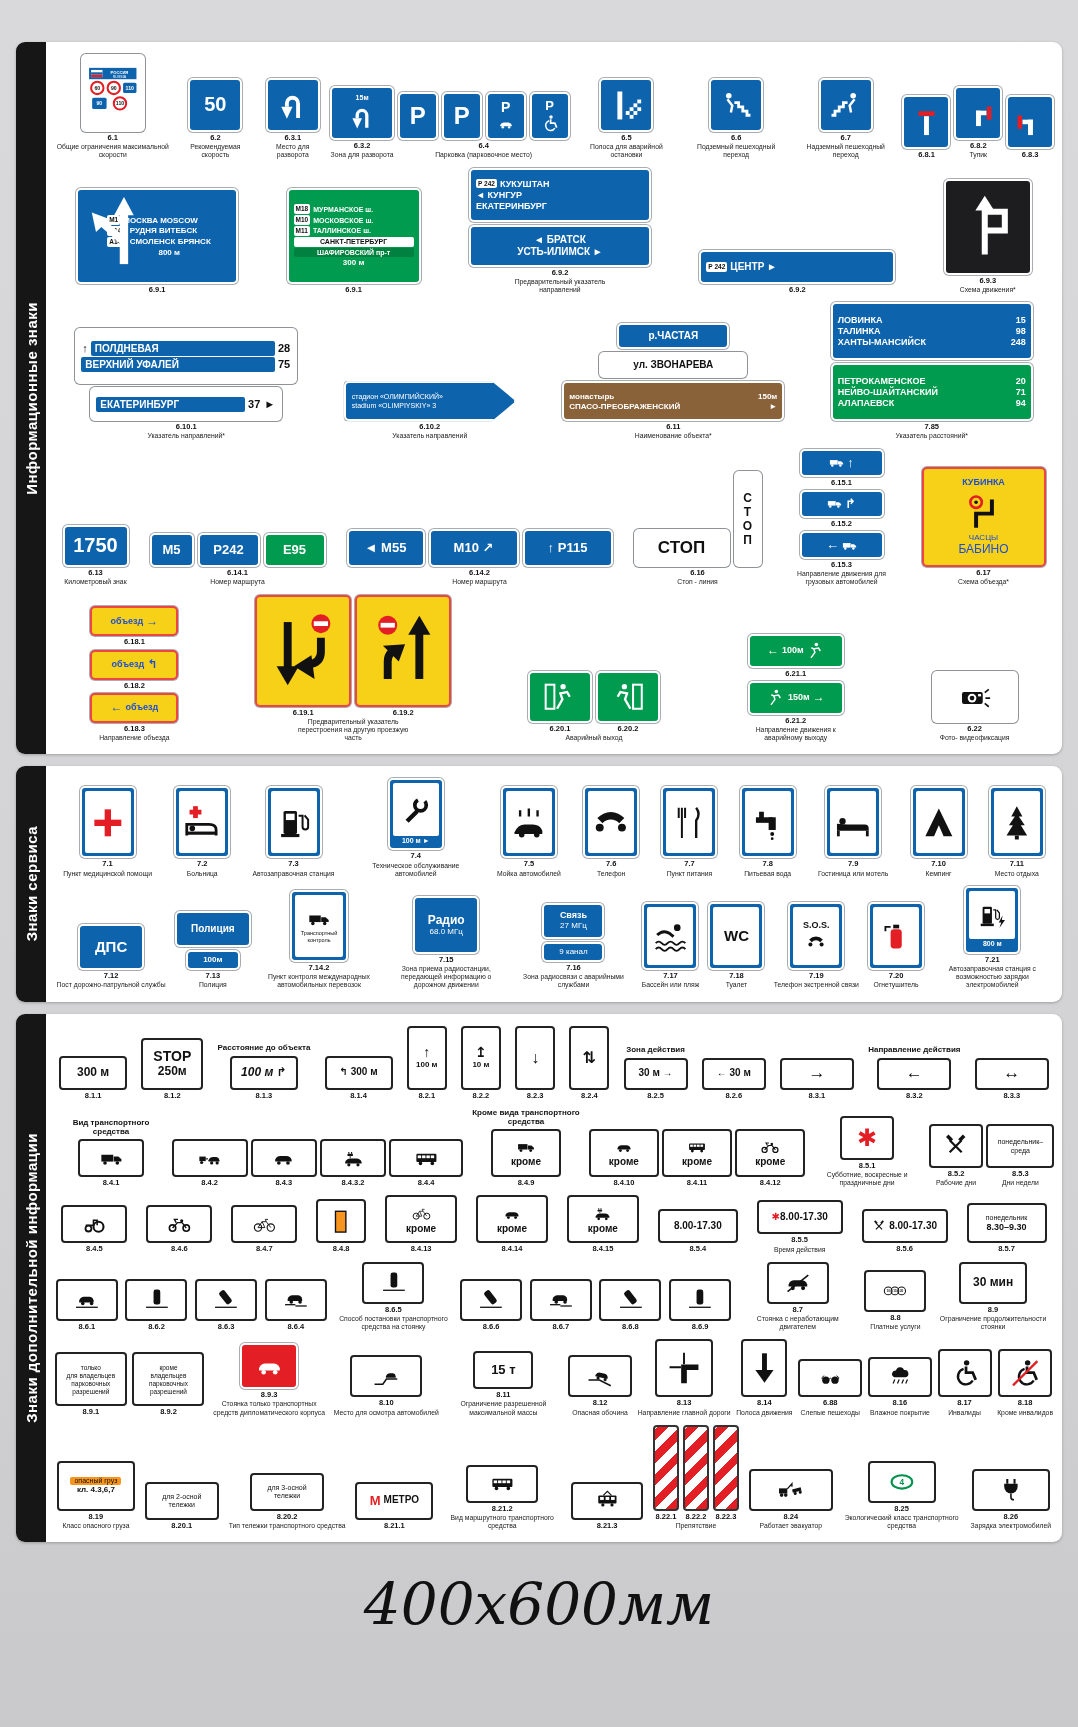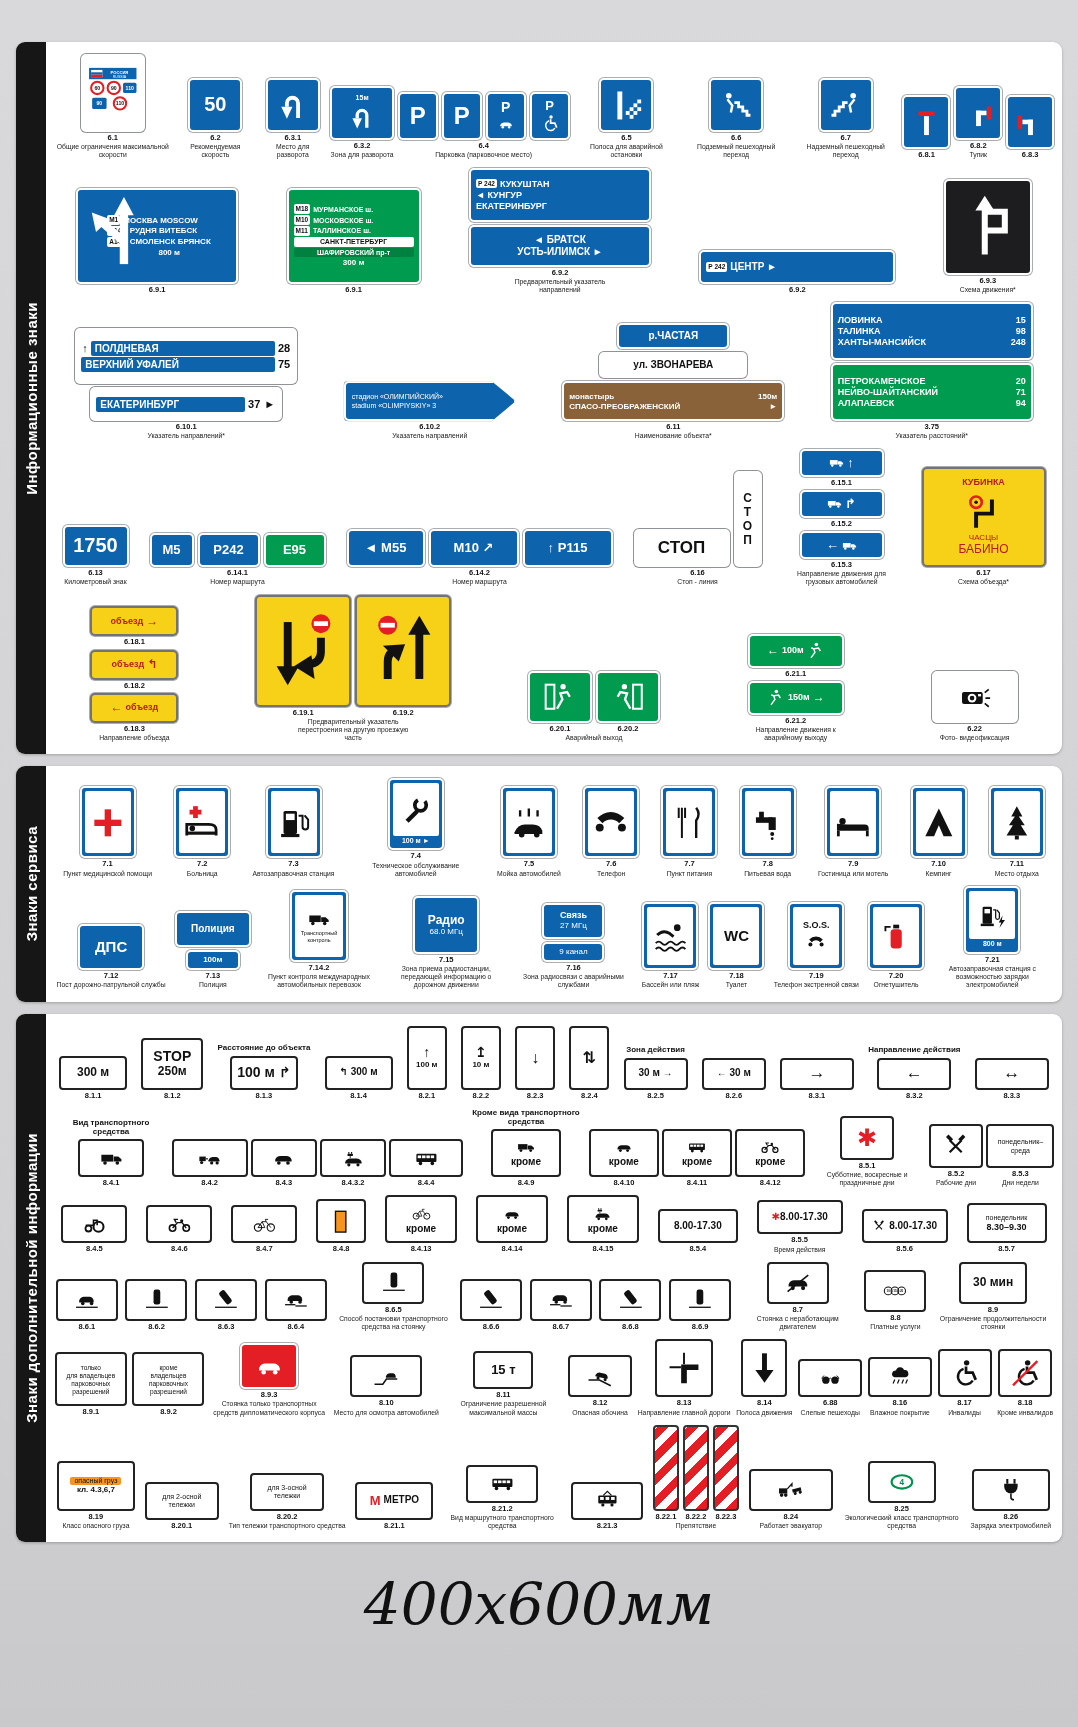--- a/index.html
+++ b/index.html
@@ -17,21 +17,21 @@
   .hdr{font-size:8px;font-weight:bold;color:#111;text-align:center;margin-bottom:3px;max-width:120px;line-height:1.15;}
   .plates{display:flex;align-items:flex-end;gap:4px;}
   .plates.stack{flex-direction:column;align-items:center;gap:3px;}
   .pwrap{display:flex;flex-direction:column;align-items:center;}
   .plate{display:flex;flex-direction:column;align-items:center;justify-content:center;gap:1px;
          border-radius:5px;box-sizing:border-box;padding:2px;position:relative;flex:none;}
   .plate.hrow{flex-direction:row;gap:3px;}
   .s-b{background:#0e63ad;color:#fff;border:2px solid #fff;box-shadow:0 0 0 1px #a9adb2;}
   .s-g{background:#009b4e;color:#fff;border:2px solid #fff;box-shadow:0 0 0 1px #a9adb2;}
   .s-w{background:#fff;color:#111;border:2px solid #fff;box-shadow:0 0 0 1px #8f9397;}
-  .s-y{background:#f7d117;color:#b91c1c;border:2px solid #737373;box-shadow:0 0 0 1px #a9adb2;text-align:right;}
+  .s-y{background:#f7d117;color:#1d4ed8;border:2px solid #ef4444;box-shadow:0 0 0 1px #a9adb2;text-align:right;}
   .s-k{background:#1d1d1f;color:#fff;border:2px solid #fff;box-shadow:0 0 0 1px #a9adb2;}
   .s-br{background:#8a6239;color:#fff;border:2px solid #fff;box-shadow:0 0 0 1px #a9adb2;}
   .s-r{background:#e31e24;color:#fff;border:2px solid #fff;box-shadow:0 0 0 1px #a9adb2;}
   .s-p{background:#fff;color:#111;border:2px solid #222;border-radius:4px;}
   .s-sv{background:#0e63ad;color:#fff;border:2px solid #fff;box-shadow:0 0 0 1px #a9adb2;padding:3px;}
   .s-sv .inner{background:#fff;color:#111;width:100%;flex:1;display:flex;flex-direction:column;align-items:center;justify-content:center;gap:1px;border-radius:2px;min-height:0;}
   .striped{background:repeating-linear-gradient(-45deg,#e31e24 0 8px,#fff 8px 16px);border:2px solid #333;}
   .plate > .ic{height:76%;width:auto;max-width:92%;display:block;}
   .inner > .ic{height:64%;width:auto;max-width:90%;display:block;}
   .ic{flex:none;}
@@ -480,21 +480,21 @@
                     <span class="pt" style="font-size:9px">НЕЙВО-ШАЙТАНСКИЙ</span>
                     <span class="num" style="font-size:9px">71</span>
                   </div>
                   <div class="prow">
                     <span class="pt" style="font-size:9px">АЛАПАЕВСК</span>
                     <span class="num" style="font-size:9px">94</span>
                   </div>
                 </div>
               </div>
             </div>
-            <div class="clbl">3.75</div>
+            <div class="clbl">7.85</div>
             <div class="cap">Указатель расстояний*</div>
           </div>
         </div>
         <div class="row">
           <div class="cell">
             <div class="plates">
               <div class="pwrap">
                 <div class="plate s-b" style="width:66px;height:42px;">
                   <span class="tl" style="font-size:20px;font-weight:bold;">1750</span>
                 </div>
@@ -1143,21 +1143,21 @@
                 </div>
               </div>
             </div>
             <div class="clbl">8.1.2</div>
           </div>
           <div class="cell">
             <div class="hdr">Расстояние до объекта</div>
             <div class="plates">
               <div class="pwrap">
                 <div class="plate s-p" style="width:68px;height:34px;">
-                  <span class="tl" style="font-size:14px;font-weight:bold;">100 м ↱</span>
+                  <span class="tl" style="font-size:12px;font-weight:bold;font-style:italic;">100 м ↱</span>
                 </div>
               </div>
             </div>
             <div class="clbl">8.1.3</div>
           </div>
           <div class="cell">
             <div class="plates">
               <div class="pwrap">
                 <div class="plate s-p" style="width:68px;height:34px;">
                   <span class="tl" style="font-size:10px;font-weight:bold;">↰ 300 м</span>

